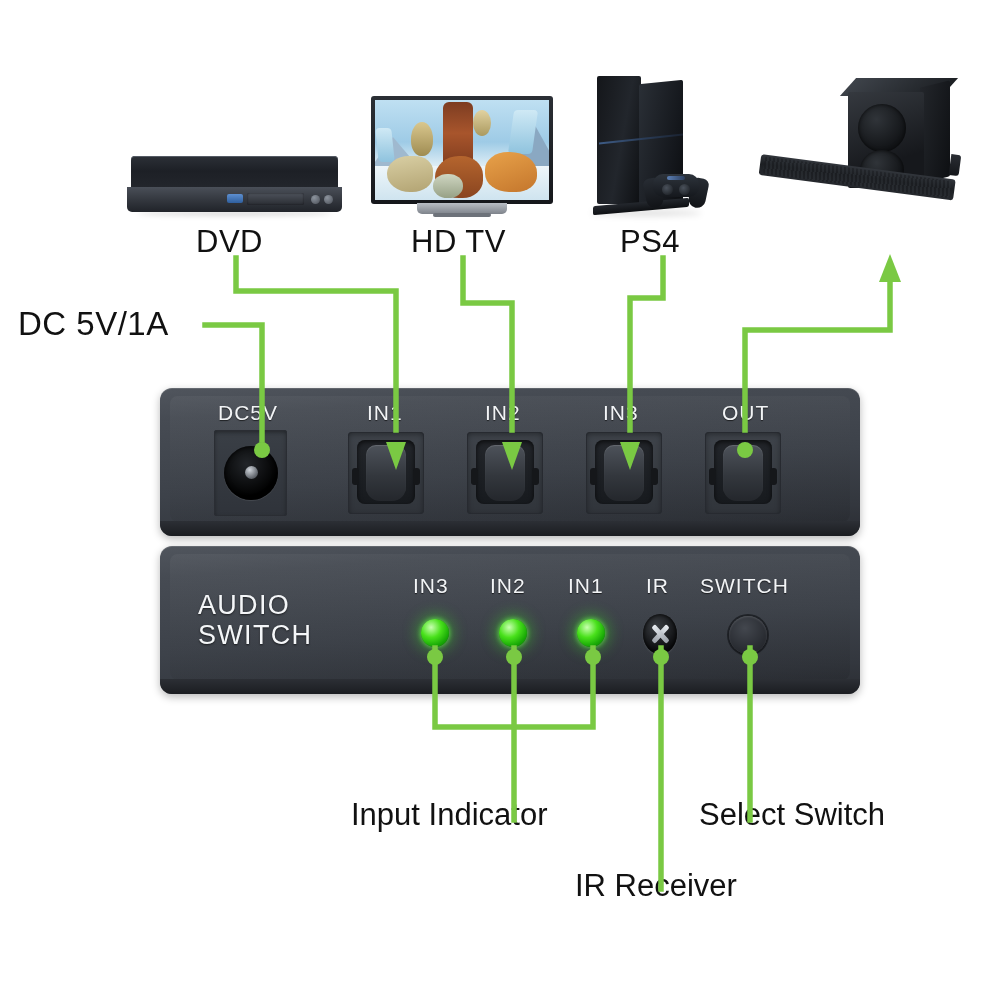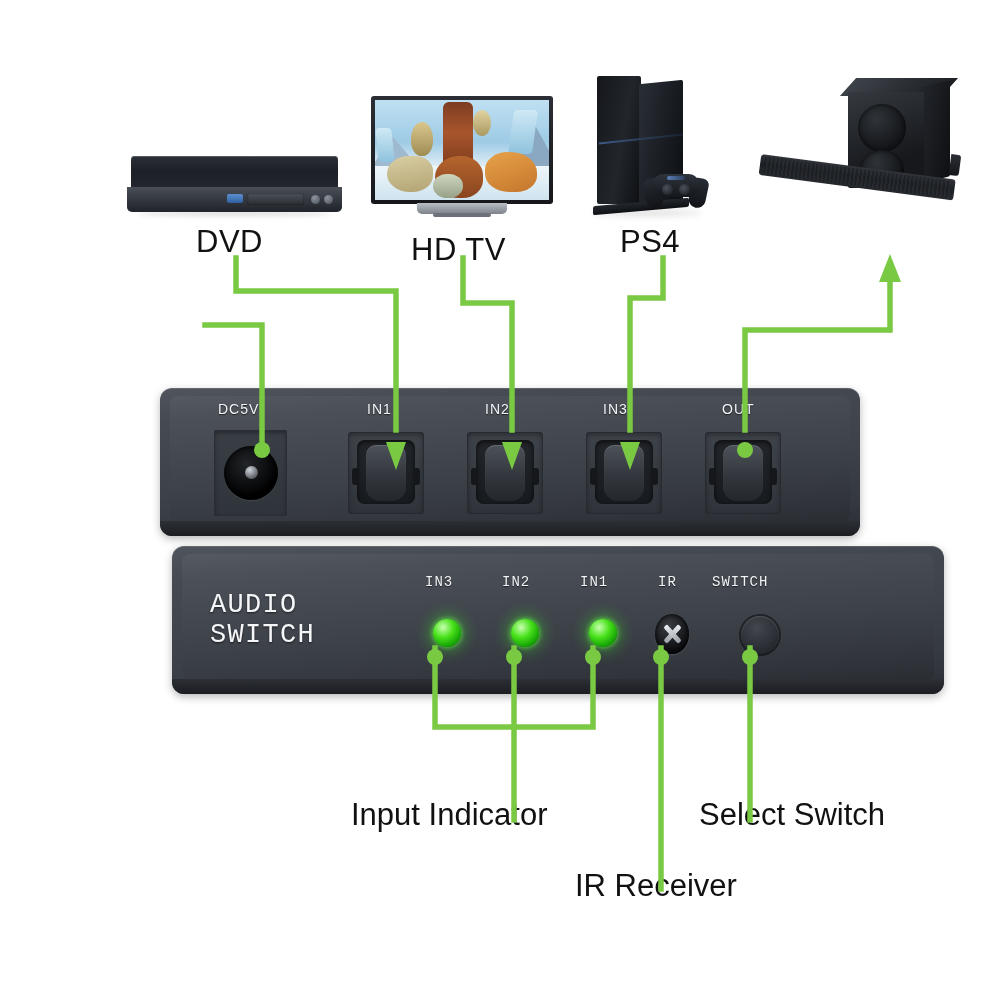--- a/index.html
+++ b/index.html
@@ -101,21 +101,21 @@
 
   
   .panel{position:absolute;border-radius:12px;
     background:linear-gradient(176deg,#50555d 0%,#464b53 16%,#3d424a 55%,#33373e 84%,#2a2d33 100%);
     box-shadow:0 3px 8px rgba(0,0,0,.28), inset 0 1px 0 rgba(255,255,255,.13);}
   .panel-inner{position:absolute;left:10px;right:10px;top:8px;bottom:14px;border-radius:8px;
     background:linear-gradient(177deg,rgba(255,255,255,.045),rgba(0,0,0,.10));pointer-events:none;}
   .panel-lip{position:absolute;left:0;right:0;bottom:0;height:15px;border-radius:0 0 12px 12px;
     background:linear-gradient(180deg,#2c2f35,#1b1d21);}
 
-  .port-label{position:absolute;color:#f2f4f6;font-size:14px;letter-spacing:1px;white-space:nowrap;
+  .port-label{position:absolute;color:#f2f4f6;font-size:21px;letter-spacing:1px;white-space:nowrap;
     text-shadow:0 1px 1px rgba(0,0,0,.6);}
 
   .dcjack{position:absolute;width:73px;height:86px;border-radius:3px;
     background:linear-gradient(180deg,#3a3f46,#2f333a);
     box-shadow:inset 0 0 0 1px #2a2d33, inset 0 2px 5px rgba(0,0,0,.45);}
   .dcjack-hole{position:absolute;left:50%;top:50%;width:54px;height:54px;margin:-27px 0 0 -27px;
     border-radius:50%;background:radial-gradient(circle at 42% 34%,#222529,#000 68%);
     box-shadow:inset 0 0 5px #000, 0 1px 1px rgba(255,255,255,.10);}
   .dcjack-pin{position:absolute;left:50%;top:50%;width:13px;height:13px;margin:-7px 0 0 -6px;
     border-radius:50%;background:radial-gradient(circle at 36% 30%,#cfd4da,#6d7279 60%,#32363b);}
@@ -176,21 +176,21 @@
       <div class="tv-mam" style="left:60px;top:56px;width:48px;height:42px;"></div>
       <div class="tv-tiger"></div>
       <div class="tv-sloth"></div>
       <div class="tv-squirrel"></div>
       <div class="tv-sq2"></div>
       <div class="tv-possum"></div>
     </div>
     <div class="tv-stand"></div>
     <div class="tv-foot"></div>
   </div>
-  <div class="abs dev-label" style="left:411px;top:224px;margin-top:8px;">HD TV</div>
+  <div class="abs dev-label" style="left:411px;top:224px;">HD TV</div>
 
   <div class="abs ps4" style="left:585px;top:76px;">
     <div class="ps4-shadow"></div>
     <div class="ps4-a"></div>
     <div class="ps4-b"></div>
     <div class="ps4-line"></div>
     <div class="ps4-base"></div>
     <div class="pad">
       <div class="pad-grip" style="left:0;top:10px;transform:rotate(-12deg);"></div>
       <div class="pad-grip" style="left:45px;top:10px;transform:rotate(12deg);"></div>
@@ -207,20 +207,21 @@
     <div class="sub-side"></div>
     <div class="sub-front"></div>
     <div class="sub-drv" style="left:98px;top:34px;width:48px;height:48px;"></div>
     <div class="sub-drv" style="left:100px;top:80px;width:44px;height:40px;"></div>
     <div class="bar">
         <div class="bar-grill"></div>
       </div>
     <div class="bar-end"></div>
   </div>
 
+  <div class="abs dev-label" style="left:18px;top:305px;font-size:33px;">DC 5V/1A</div>
 
   <div class="panel" style="left:160px;top:388px;width:700px;height:148px;">
     <div class="panel-inner"></div>
     <div class="panel-lip"></div>
 
     <div class="port-label" style="left:58px;top:13px;">DC5V</div>
     <div class="port-label" style="left:207px;top:13px;">IN1</div>
     <div class="port-label" style="left:325px;top:13px;">IN2</div>
     <div class="port-label" style="left:443px;top:13px;">IN3</div>
     <div class="port-label" style="left:562px;top:13px;">OUT</div>
@@ -249,21 +250,21 @@
       <div class="tos-notch" style="right:4px;"></div>
     </div>
     <div class="toslink" style="left:545px;top:44px;">
       <div class="tos-recess"></div>
       <div class="tos-shutter"></div>
       <div class="tos-notch" style="left:4px;"></div>
       <div class="tos-notch" style="right:4px;"></div>
     </div>
   </div>
 
-  <div class="panel" style="left:172px;top:546px;width:772px;height:148px;font-family:Liberation Mono, monospace;">
+  <div class="panel" style="left:160px;top:546px;width:700px;height:148px;">
     <div class="panel-inner"></div>
     <div class="panel-lip"></div>
 
     <div class="brand" style="left:38px;top:44px;">
       <div>AUDIO</div>
       <div>SWITCH</div>
     </div>
 
     <div class="port-label" style="left:253px;top:28px;">IN3</div>
     <div class="port-label" style="left:330px;top:28px;">IN2</div>

